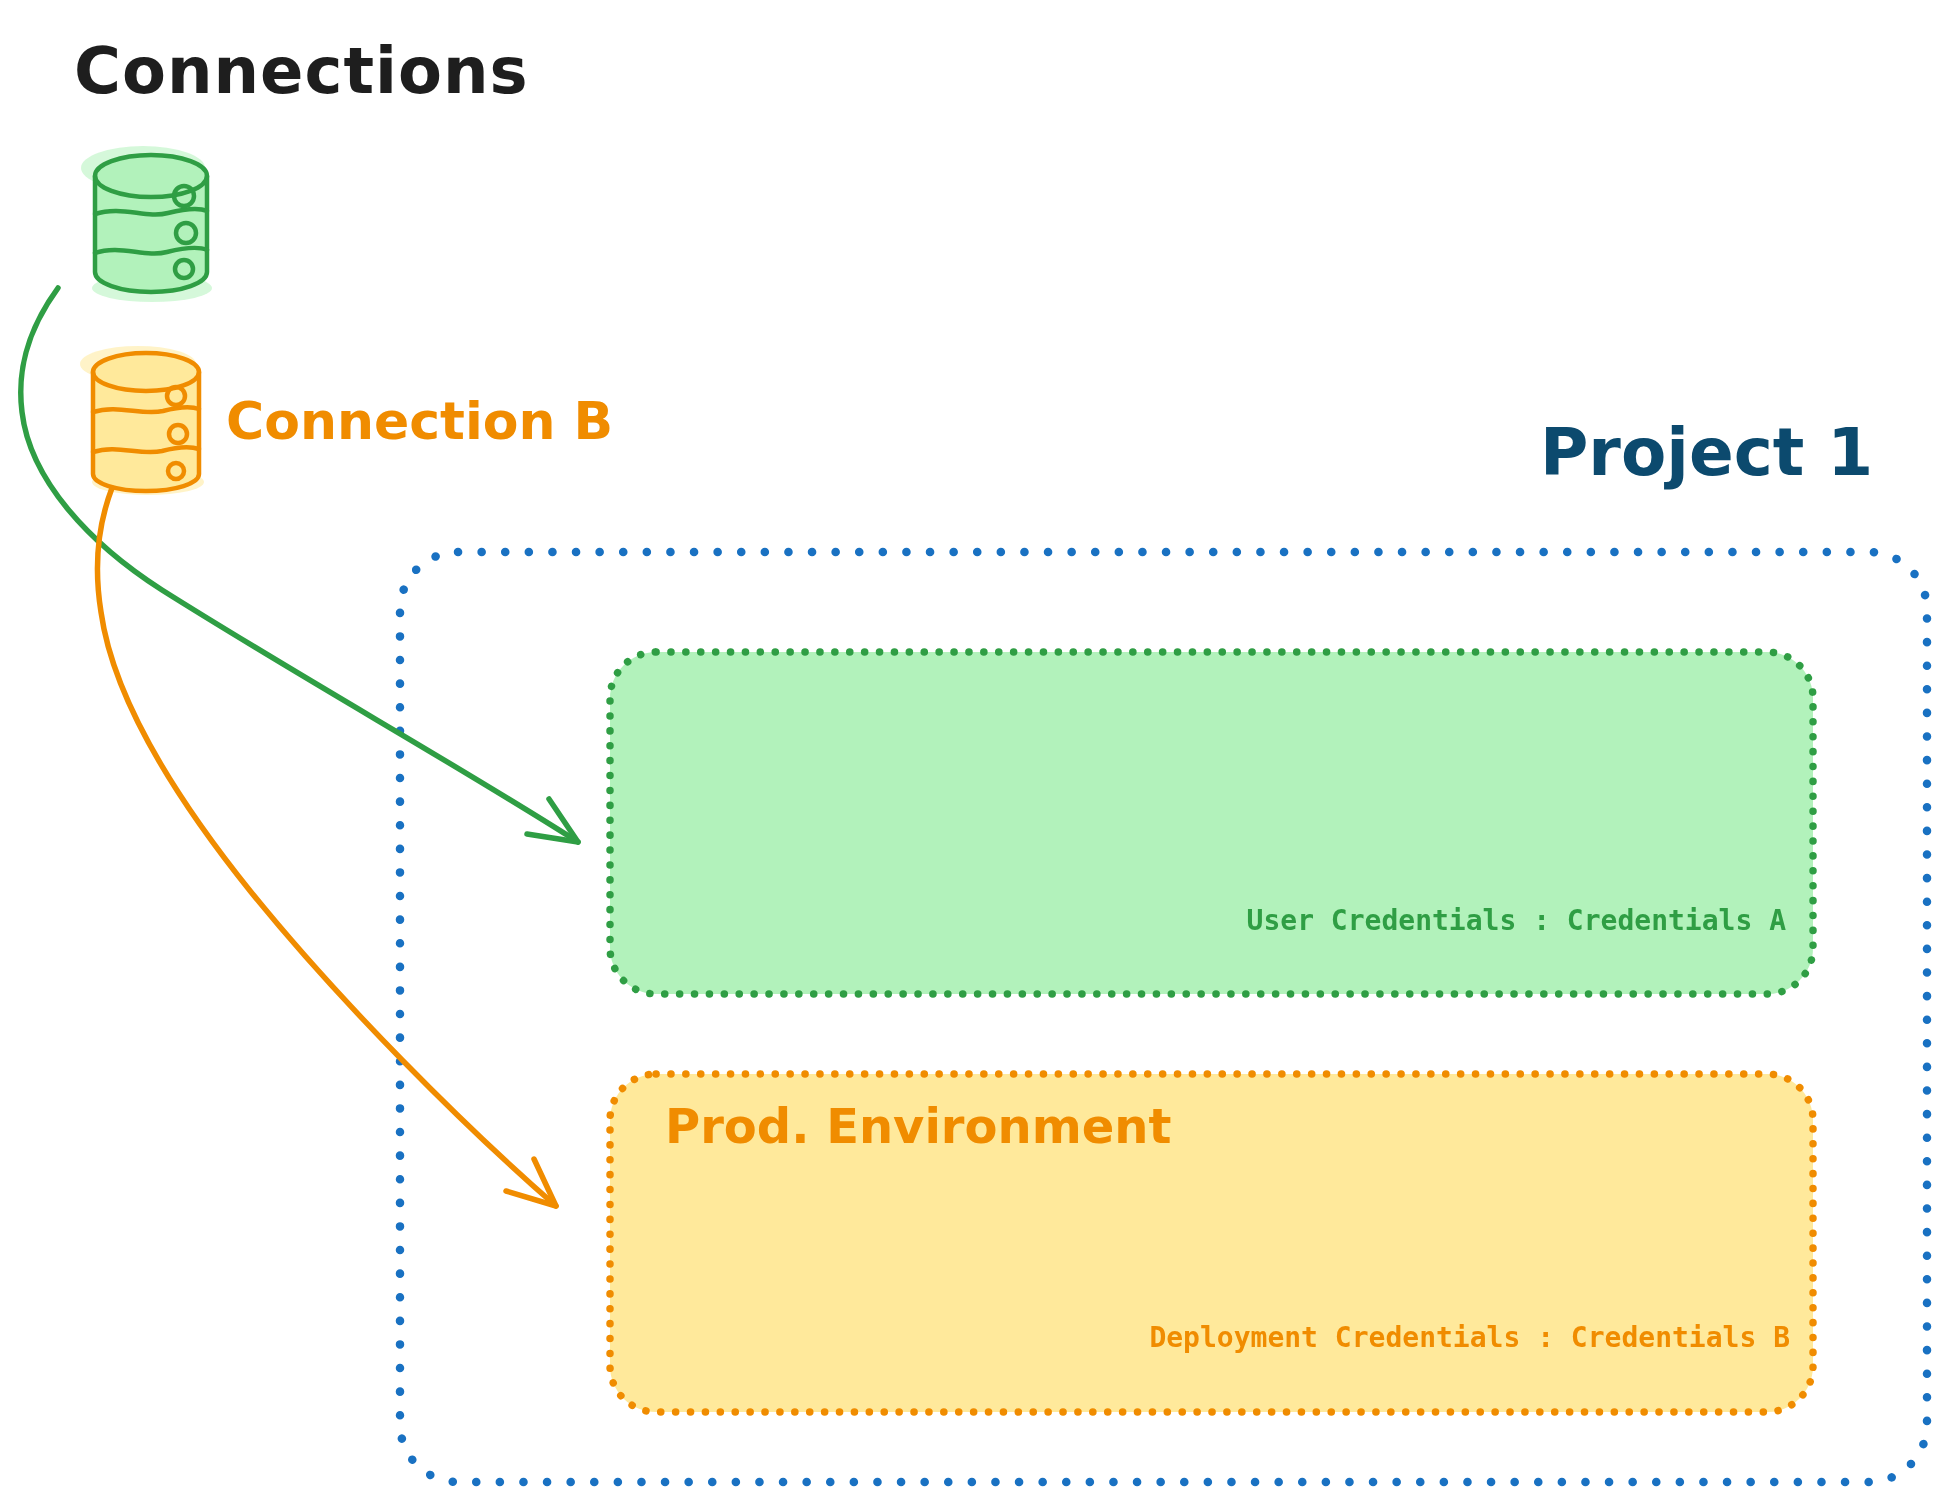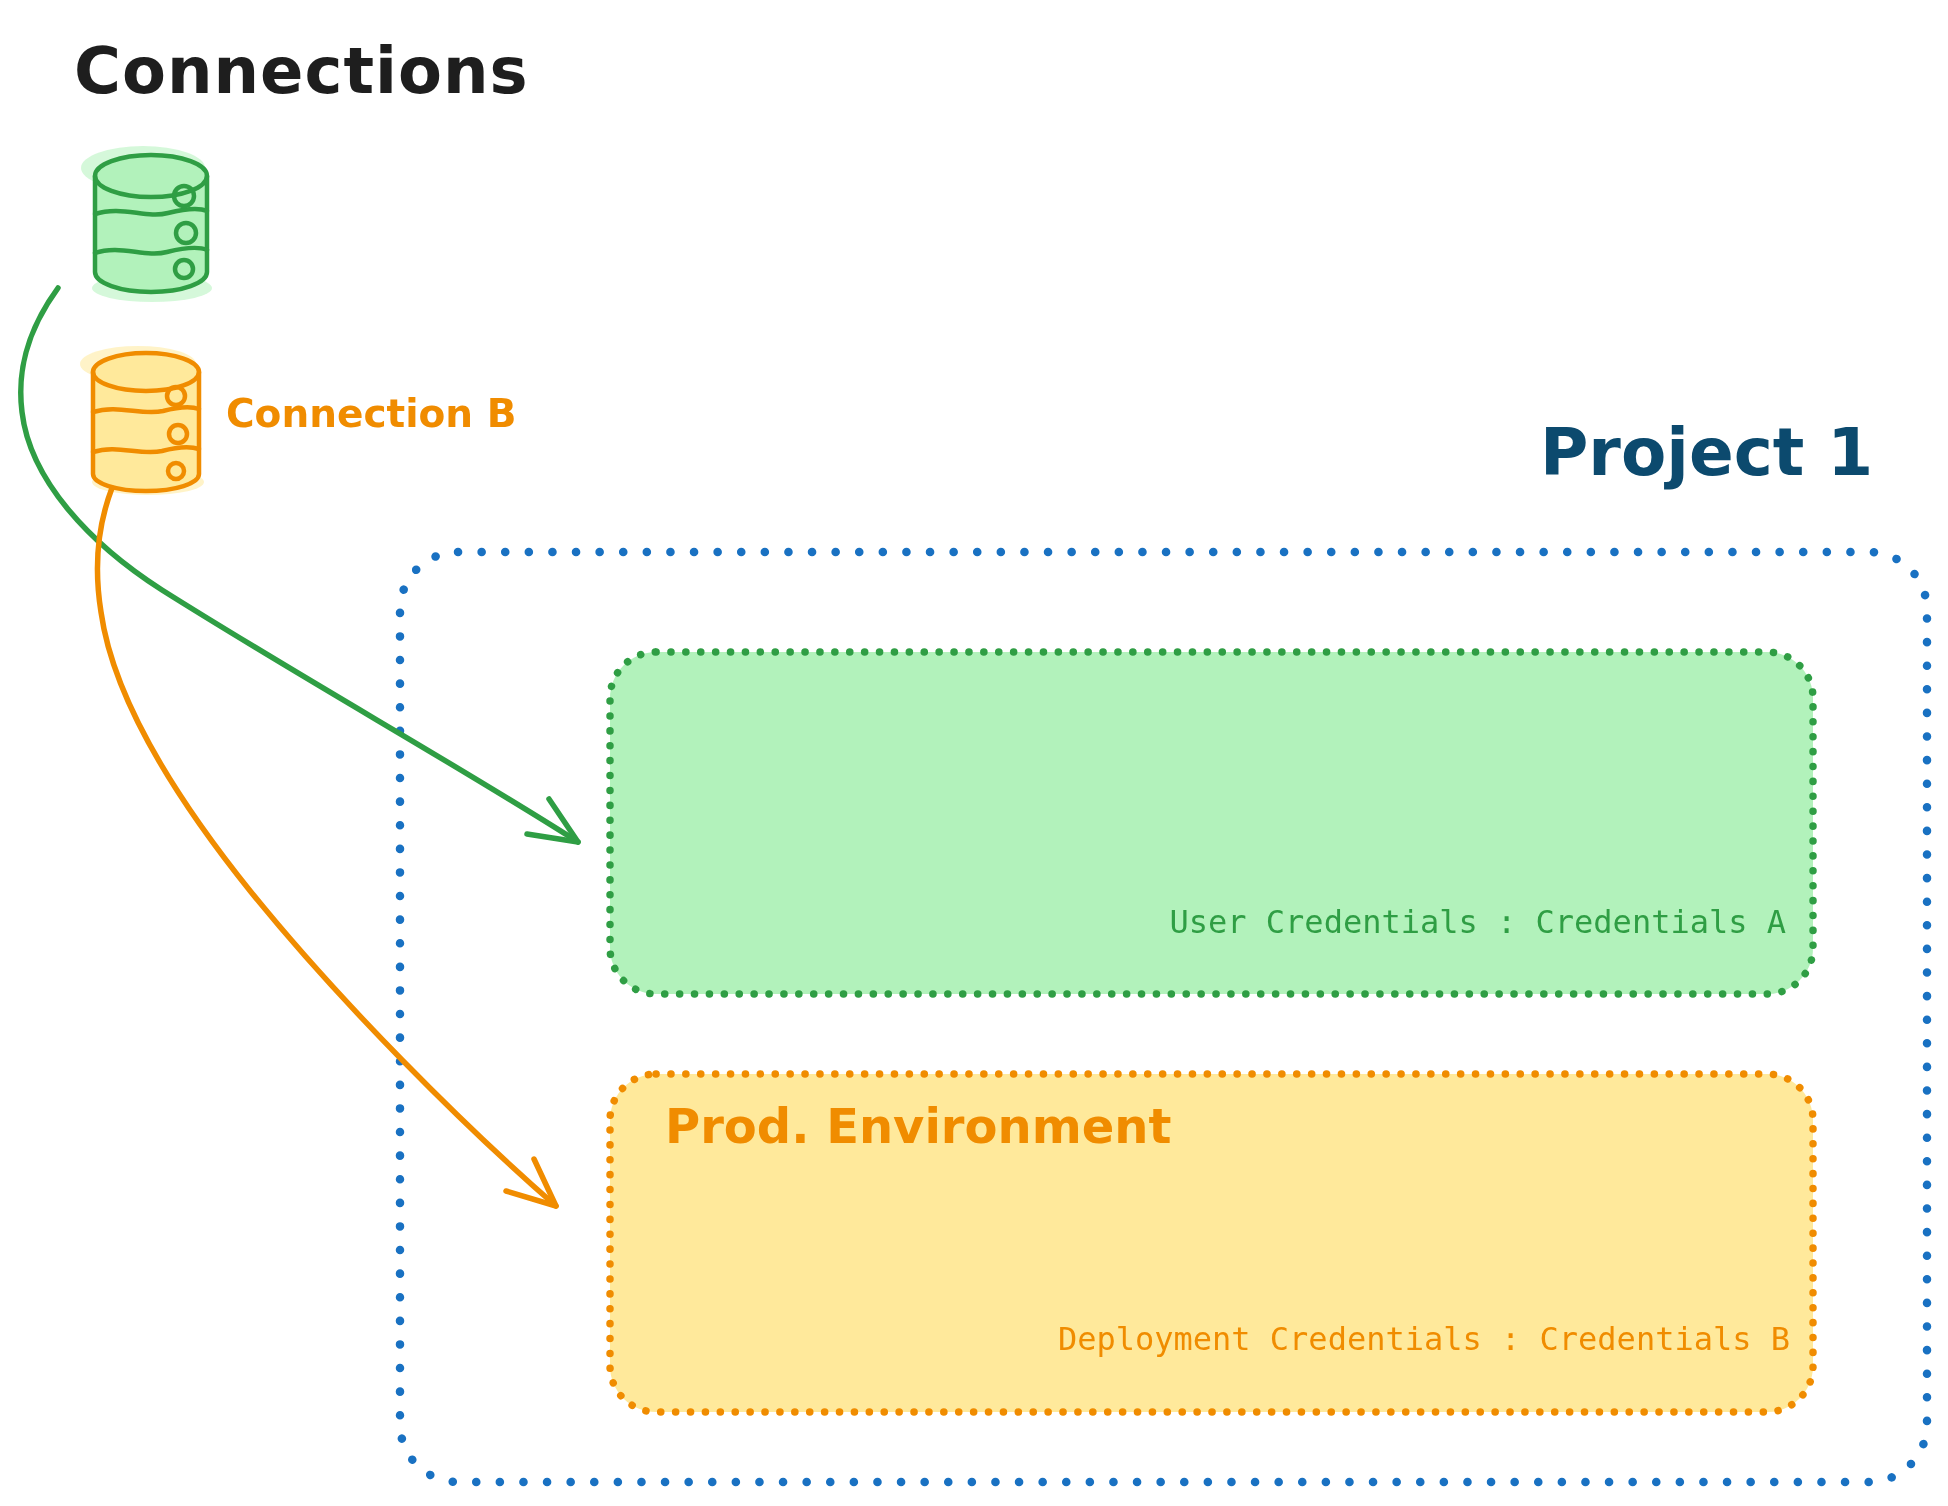--- a/index.html
+++ b/index.html
@@ -7,25 +7,25 @@
     position:relative;
     width:1948px;height:1506px;
     background:#ffffff;
     overflow:hidden;
     font-family:"DejaVu Sans", sans-serif;
   }
   .canvas svg{position:absolute;left:0;top:0;}
   .label{position:absolute;line-height:1.12;white-space:nowrap;}
   .lbl-title{left:74px;top:20px;font-size:64px;font-weight:700;color:#1e1e1e;letter-spacing:1px;margin-top:16px;}
   .lbl-conn-a{left:228px;top:188px;font-size:52px;font-weight:600;color:#2f9e44;}
-  .lbl-conn-b{left:226px;top:392px;font-size:39px;font-weight:600;color:#f08c00;}
+  .lbl-conn-b{left:226px;top:392px;font-size:52px;font-weight:600;color:#f08c00;}
   .lbl-project{left:1540px;top:416px;font-size:66px;font-weight:600;color:#0c4a6e;}
   .lbl-dev{left:656px;top:696px;font-size:48px;font-weight:600;color:#2f9e44;}
   .lbl-prod{left:665px;top:1100px;font-size:48px;font-weight:600;color:#f08c00;}
-  .lbl-cred{font-family:"DejaVu Sans Mono", monospace;font-size:32px;font-weight:400;}
+  .lbl-cred{font-family:"DejaVu Sans Mono", monospace;font-size:28px;font-weight:700;}
   .lbl-cred-a{right:162px;top:905px;color:#2f9e44;}
   .lbl-cred-b{right:158px;top:1322px;color:#f08c00;}
 </style>
 </head>
 <body>
 
 <div class="canvas">
 
   <svg width="1948" height="1506" viewBox="0 0 1948 1506">
 

